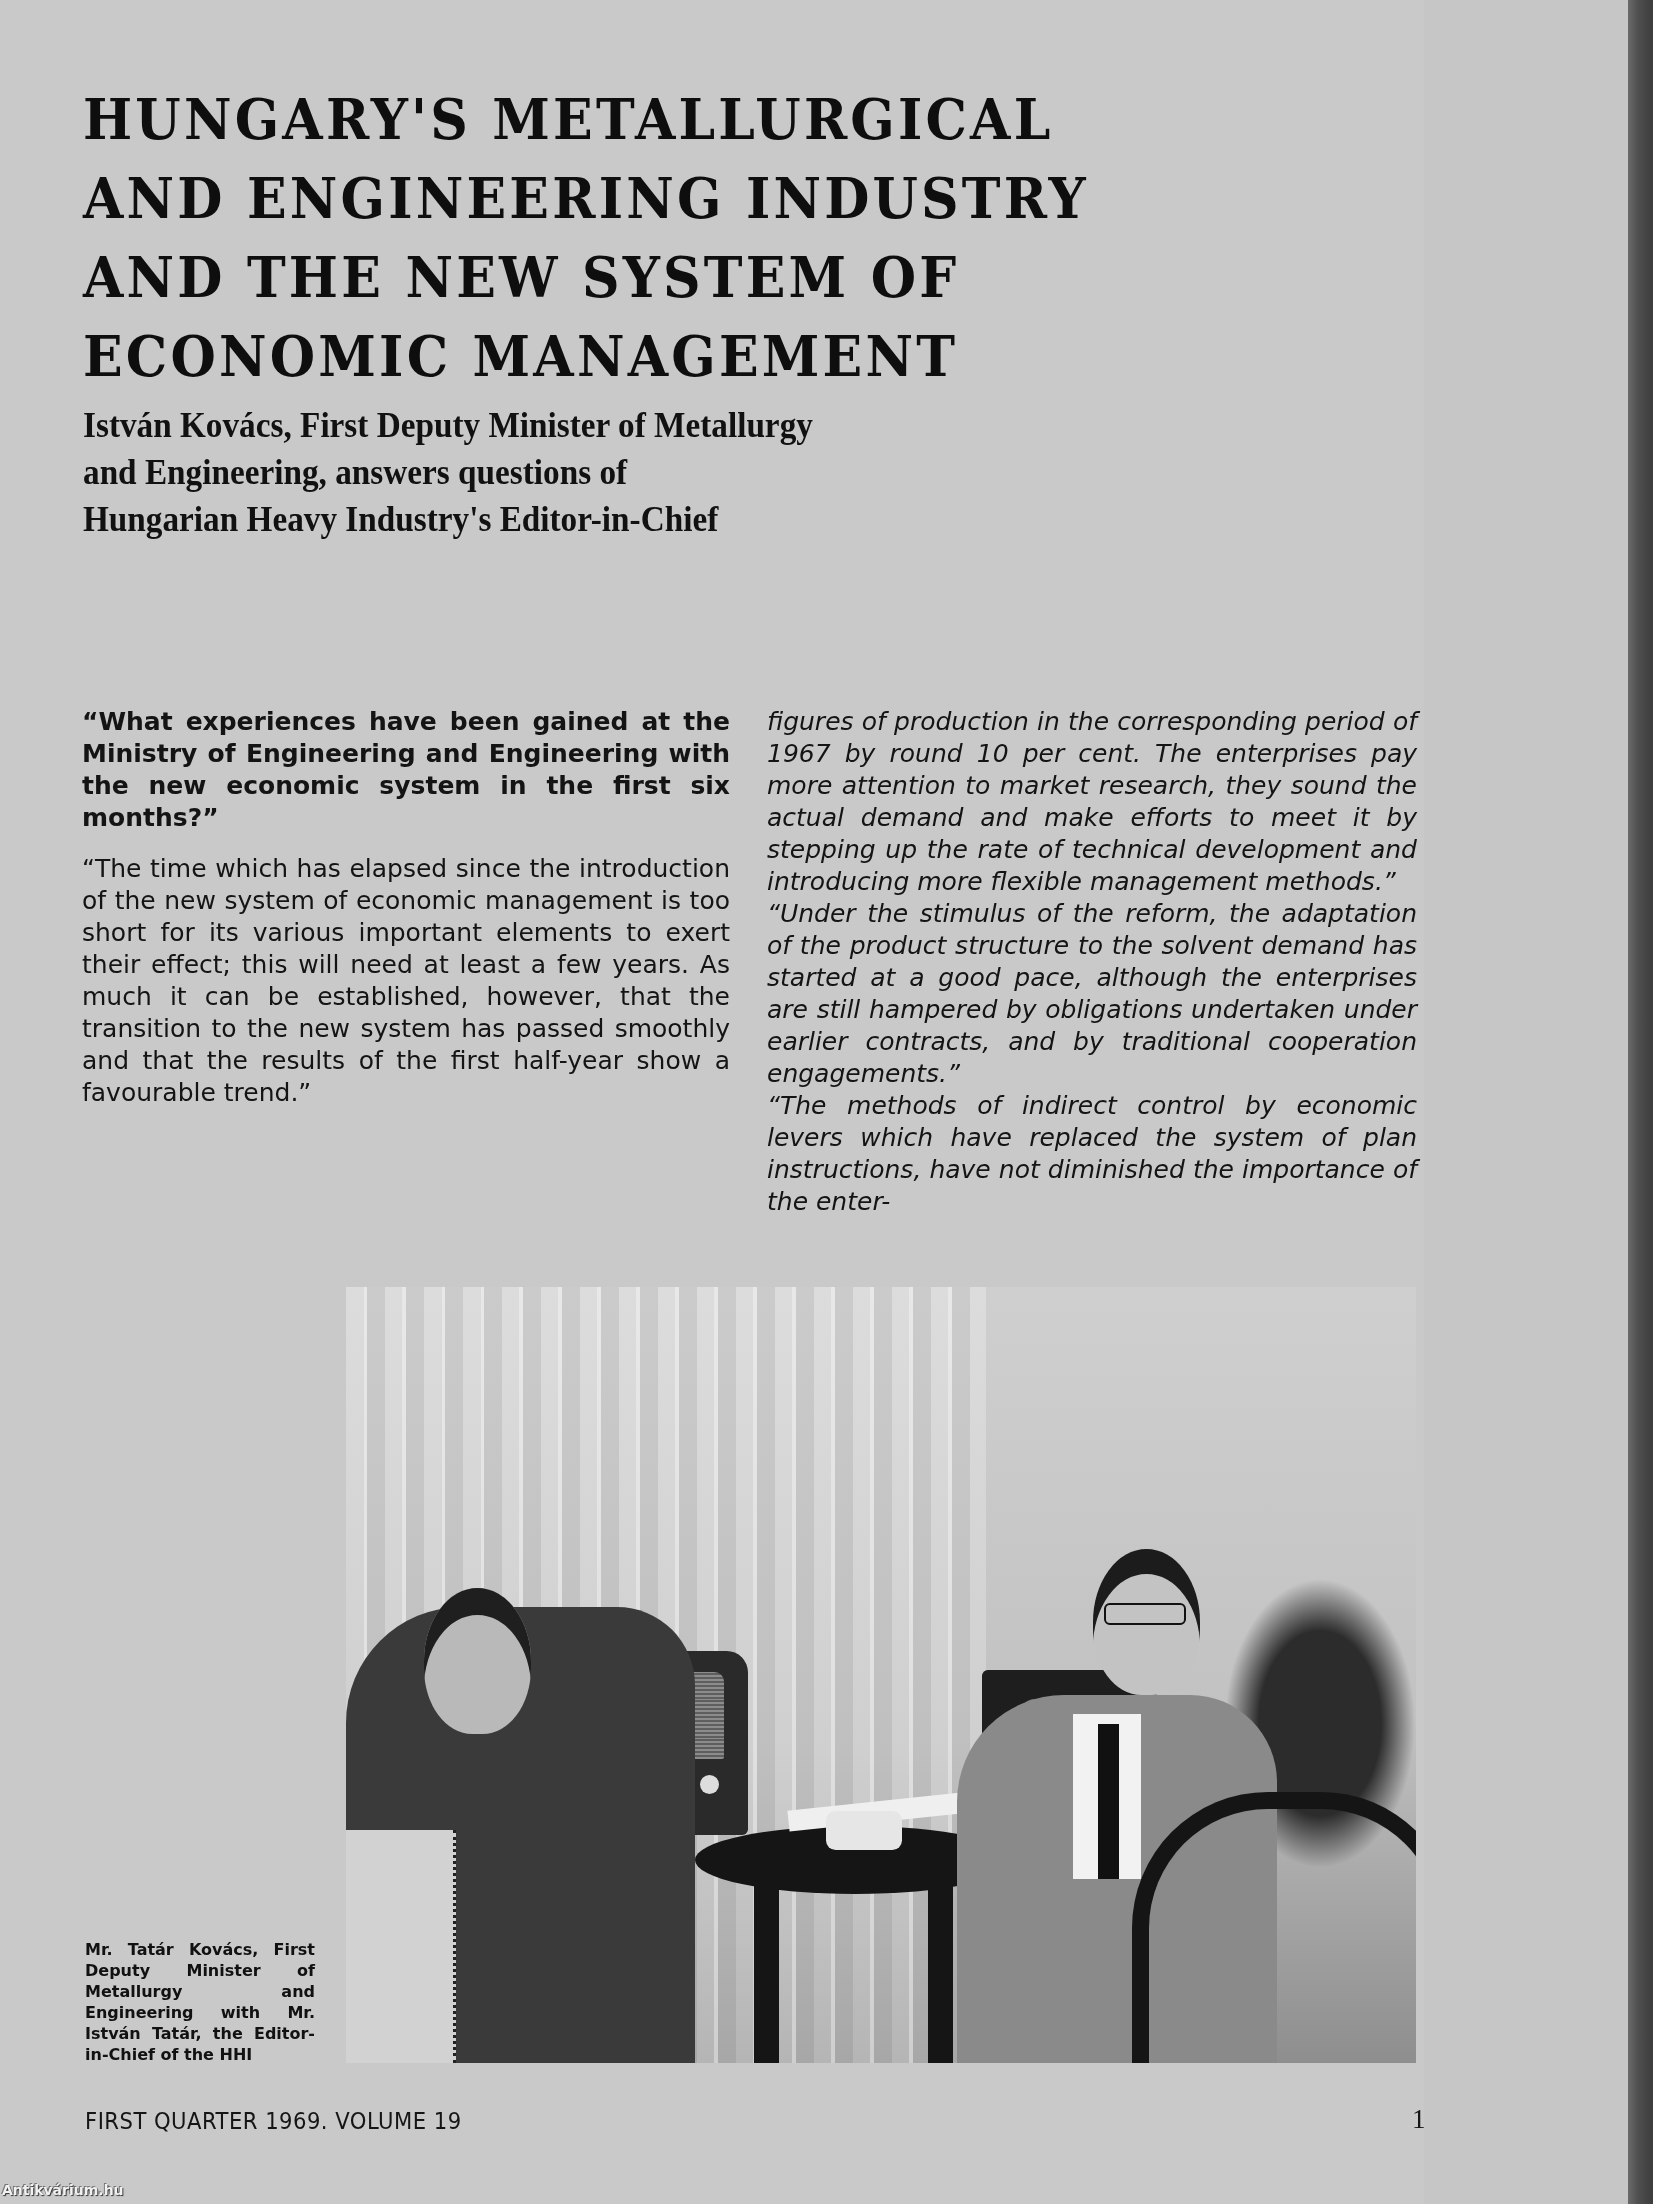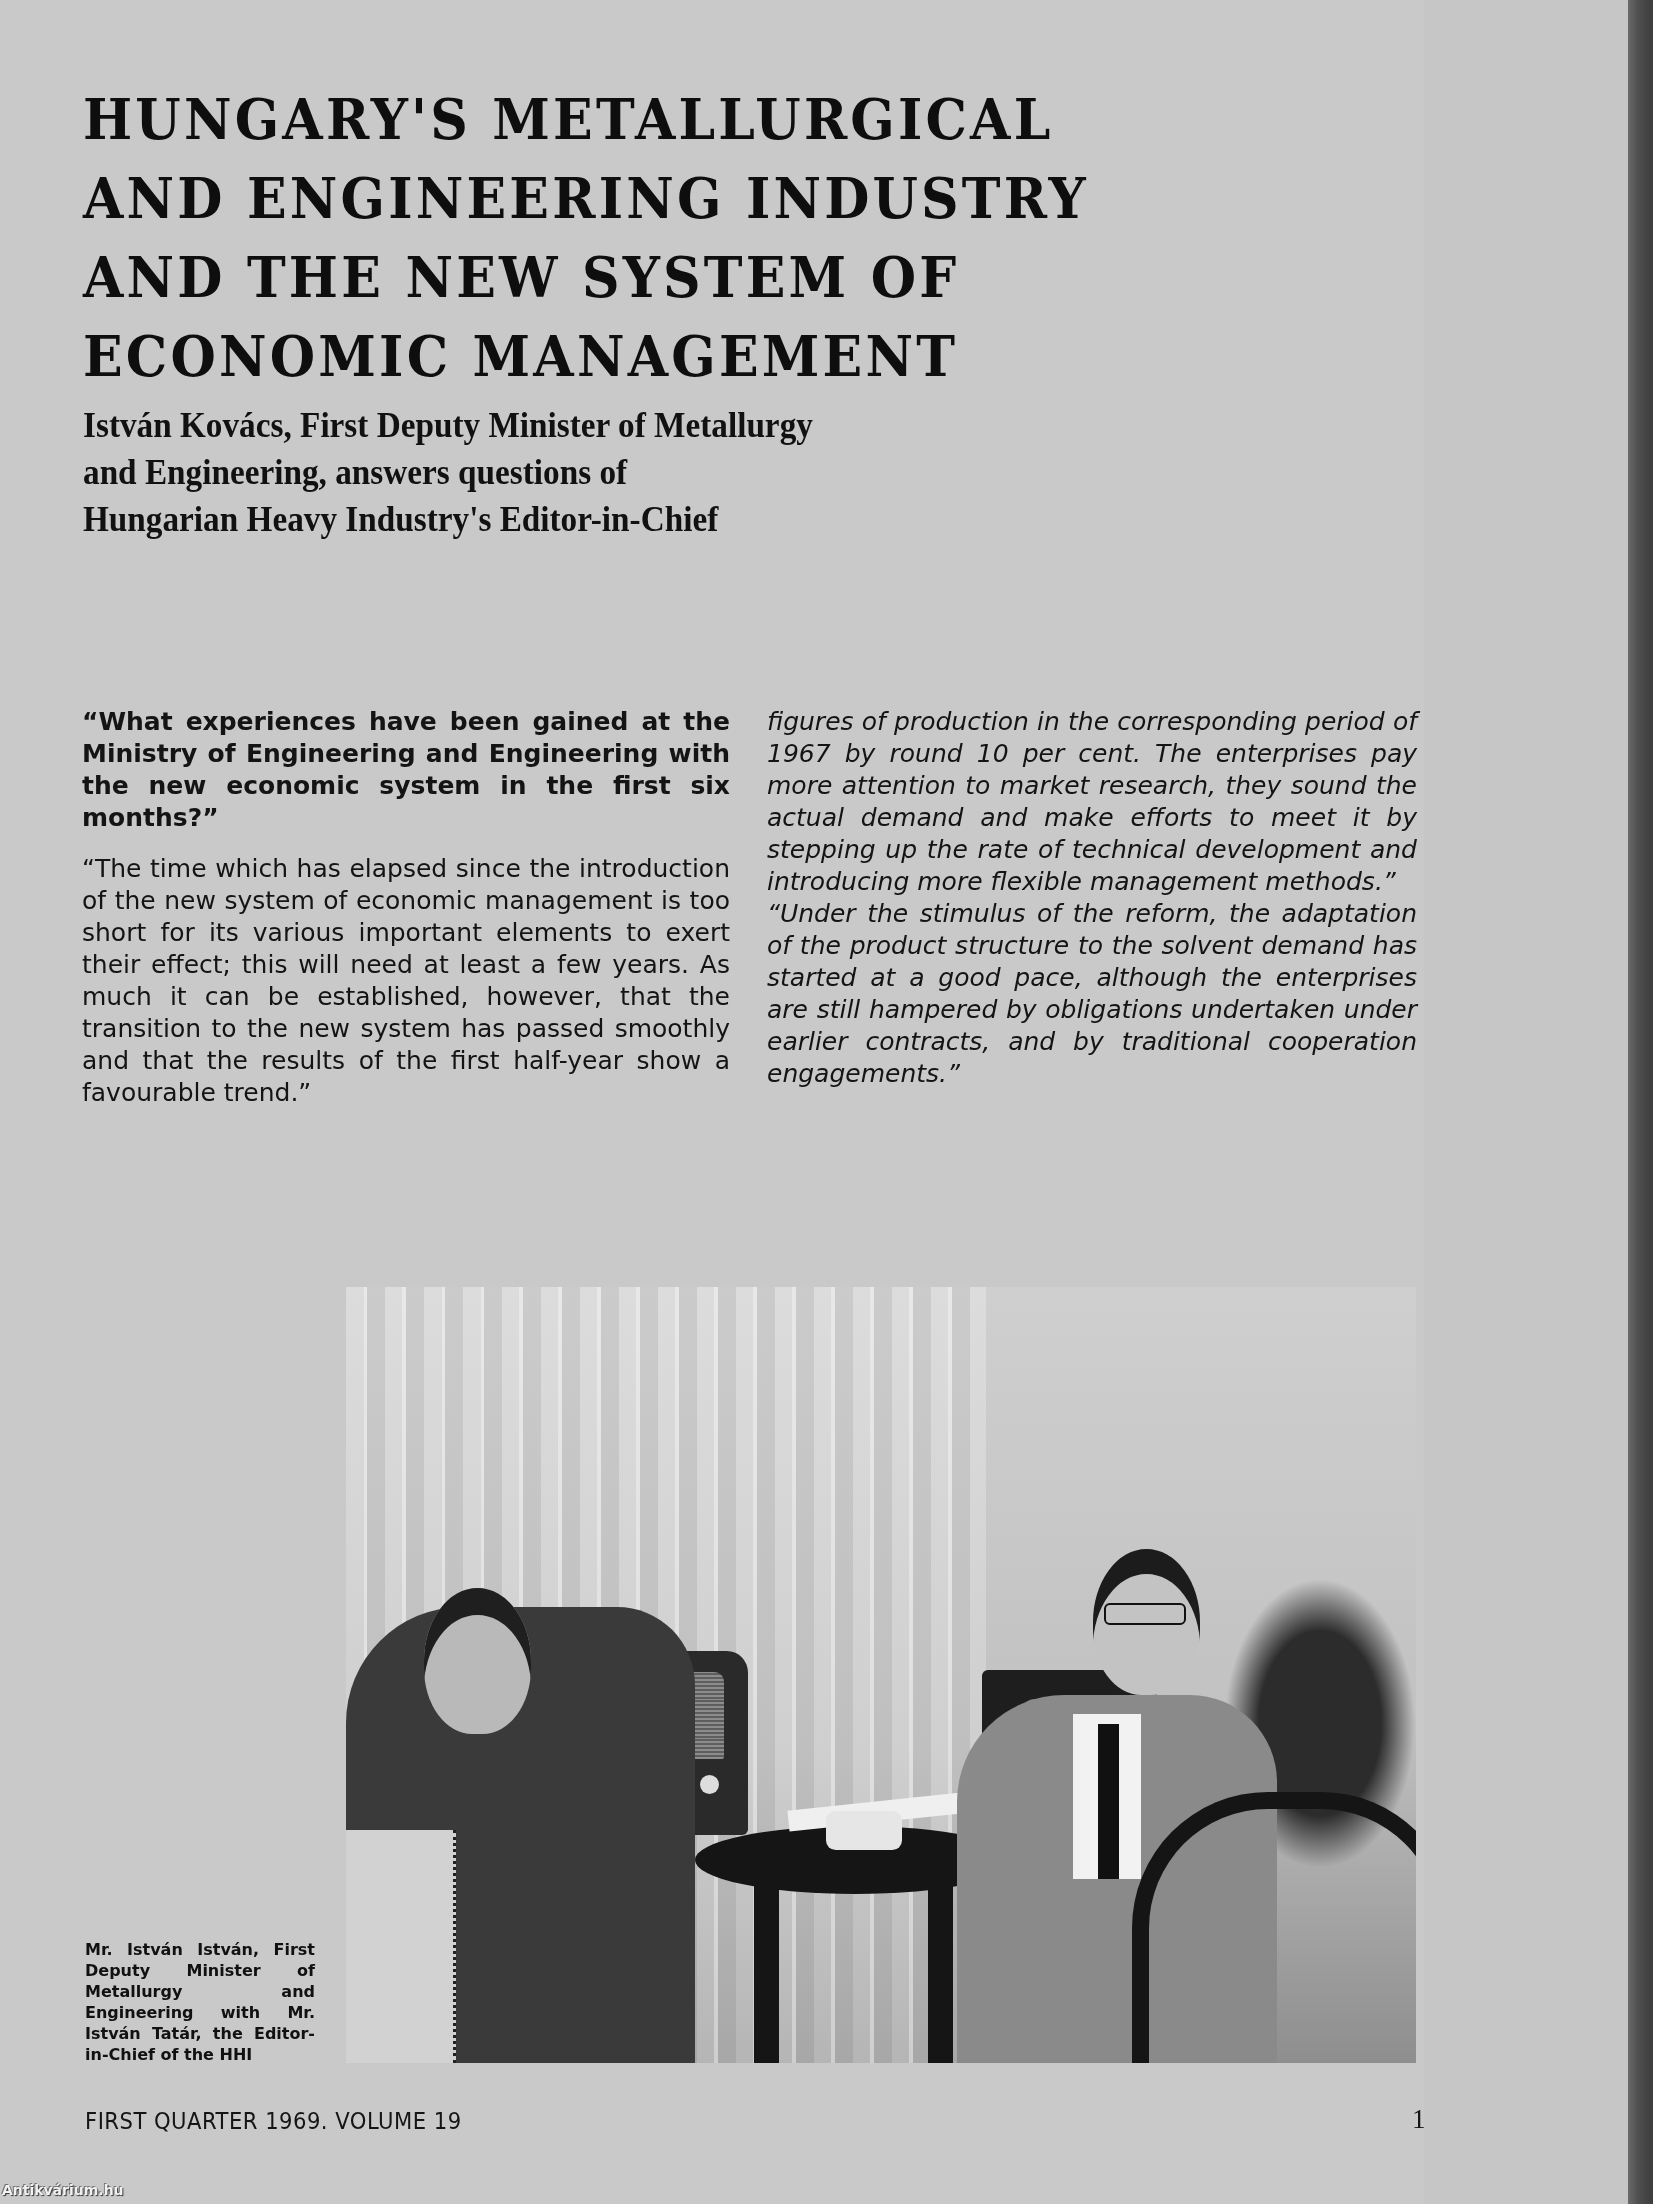--- a/index.html
+++ b/index.html
@@ -148,20 +148,21 @@
   </h2>
 
   <div class="col left">
     <p class="question">“What experiences have been gained at the Ministry of Engineering and Engineering with the new economic system in the first six months?”</p>
     <p>“The time which has elapsed since the introduction of the new system of economic management is too short for its various important elements to exert their effect; this will need at least a few years. As much it can be established, however, that the transition to the new system has passed smoothly and that the results of the first half-year show a favourable trend.”</p>
   </div>
 
   <div class="col right">
     <p>figures of production in the corresponding period of 1967 by round 10 per cent. The enterprises pay more attention to market research, they sound the actual demand and make efforts to meet it by stepping up the rate of technical development and introducing more flexible management methods.”</p>
     <p>“Under the stimulus of the reform, the adaptation of the product structure to the solvent demand has started at a good pace, although the enterprises are still hampered by obligations undertaken under earlier contracts, and by traditional cooperation engagements.”</p>
+    <p>“The methods of indirect control by economic levers which have replaced the system of plan instructions, have not diminished the importance of the enter-</p>
   </div>
 
   <div class="photo" title="Black-and-white photograph of two men in suits seated at a round table beside a radio, lace curtains and a plant">
     <div class="curtain"></div>
     <div class="wall"></div>
     <div class="plant"></div>
     <div class="tv">
         <div class="screen"></div>
       </div>
     <div class="radio">
@@ -180,21 +181,21 @@
     <div class="ashtray"></div>
     <div class="man-right">
       <div class="shirt"></div>
         <div class="tie"></div>
       <div class="head"></div>
         <div class="glasses"></div>
     </div>
     <div class="chair-right"></div>
   </div>
 
-  <div class="caption">Mr. István István, First Deputy Minister of Metallurgy and Engineering with Mr. István Tatár, the Editor-in-Chief of the HHI</div>
+  <div class="caption">Mr. Tatár Kovács, First Deputy Minister of Metallurgy and Engineering with Mr. István Tatár, the Editor-in-Chief of the HHI</div>
 
   <div class="footer-issue">FIRST QUARTER 1969. VOLUME 19</div>
   <div class="footer-page">1</div>
 </div>
 
 <div class="edge-strip"></div>
 <div class="watermark">Antikvárium.hu</div>
 
 
 </body></html>

